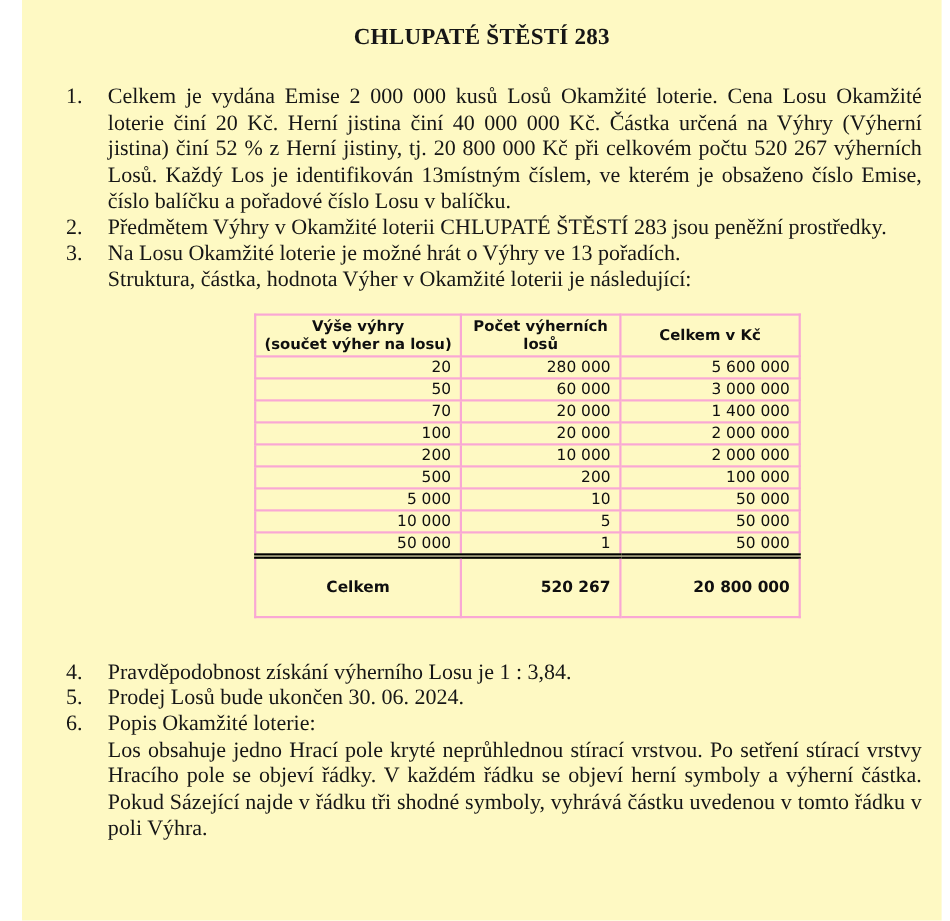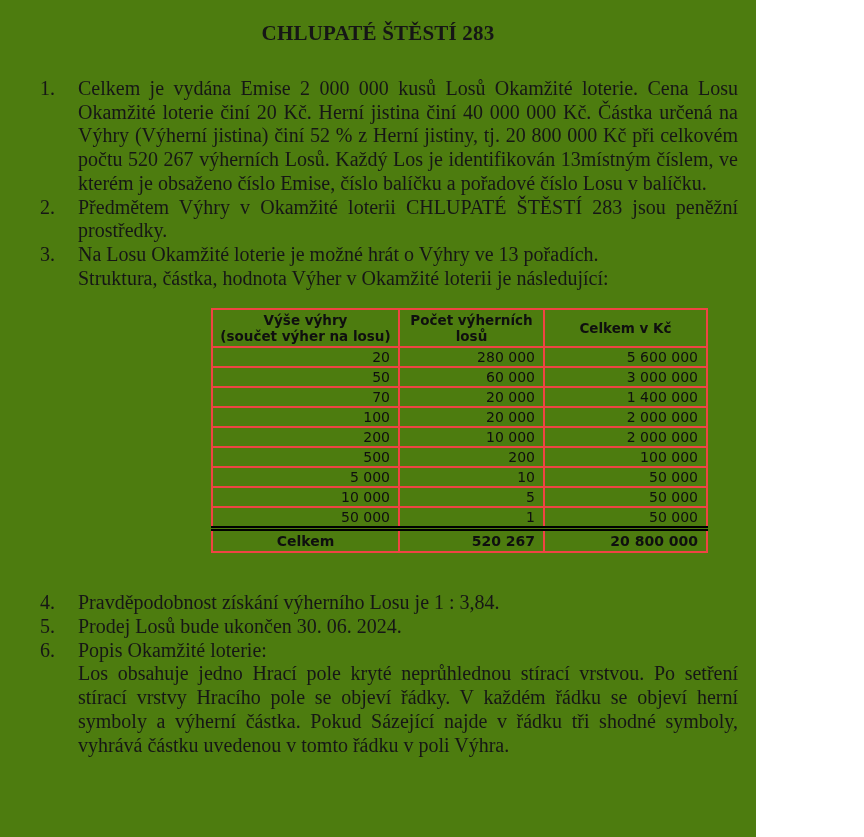--- a/index.html
+++ b/index.html
@@ -1,22 +1,23 @@
 <!DOCTYPE html>
 <html lang="cs"><head>
 <meta charset="utf-8">
 <style>
   html,body { margin:0; padding:0; background:#ffffff; }
   .page {
     position:relative;
-    width:756px; height:837px;
-    background:#4d7c0f;
+    width:836px; height:837px;
+    background:#fef9c3;
     color:#161616;
     font-family:"Liberation Serif", serif;
     overflow:hidden;
+    margin-left:20px;
   }
   .doc-title {
     padding-top:21px;
     text-align:center;
     font-size:21px;
     font-weight:bold;
     letter-spacing:.2px;
   }
   .list { margin-top:31px; }
   .list.second { margin-top:38px; }
@@ -30,21 +31,21 @@
   .list-body { flex:1; text-align:justify; }
   .list-sub { text-align:justify; }
 
   table.prize-table {
     border-collapse:collapse;
     table-layout:fixed;
     margin:18px 0 0 211px;
     font-family:"DejaVu Sans", sans-serif;
     color:#0f0f0f;
   }
-  .prize-table th, .prize-table td { border:2px solid #ef4444; }
+  .prize-table th, .prize-table td { border:2px solid #f9a8d4; }
   .prize-table th {
     width:181px;
     font-size:13.5px;
     font-weight:bold;
     line-height:16px;
     text-align:center;
     vertical-align:middle;
     padding:2px 2px;
     height:32px;
   }
@@ -59,21 +60,21 @@
     padding:0 8px 0 4px;
     text-align:right;
     white-space:nowrap;
   }
   .prize-table tr.total td {
     font-weight:bold;
     border-top:5px double #000;
     height:20px;
     line-height:20px;
   }
-  .prize-table tr.total td.label { text-align:center; padding:0 4px; }
+  .prize-table tr.total td.label { text-align:center; padding:16px 4px; }
 </style>
 </head>
 <body>
 
 <div class="page">
 
   <div class="doc-title">CHLUPATÉ ŠTĚSTÍ 283</div>
 
   <div class="list">
     <div class="list-item">

